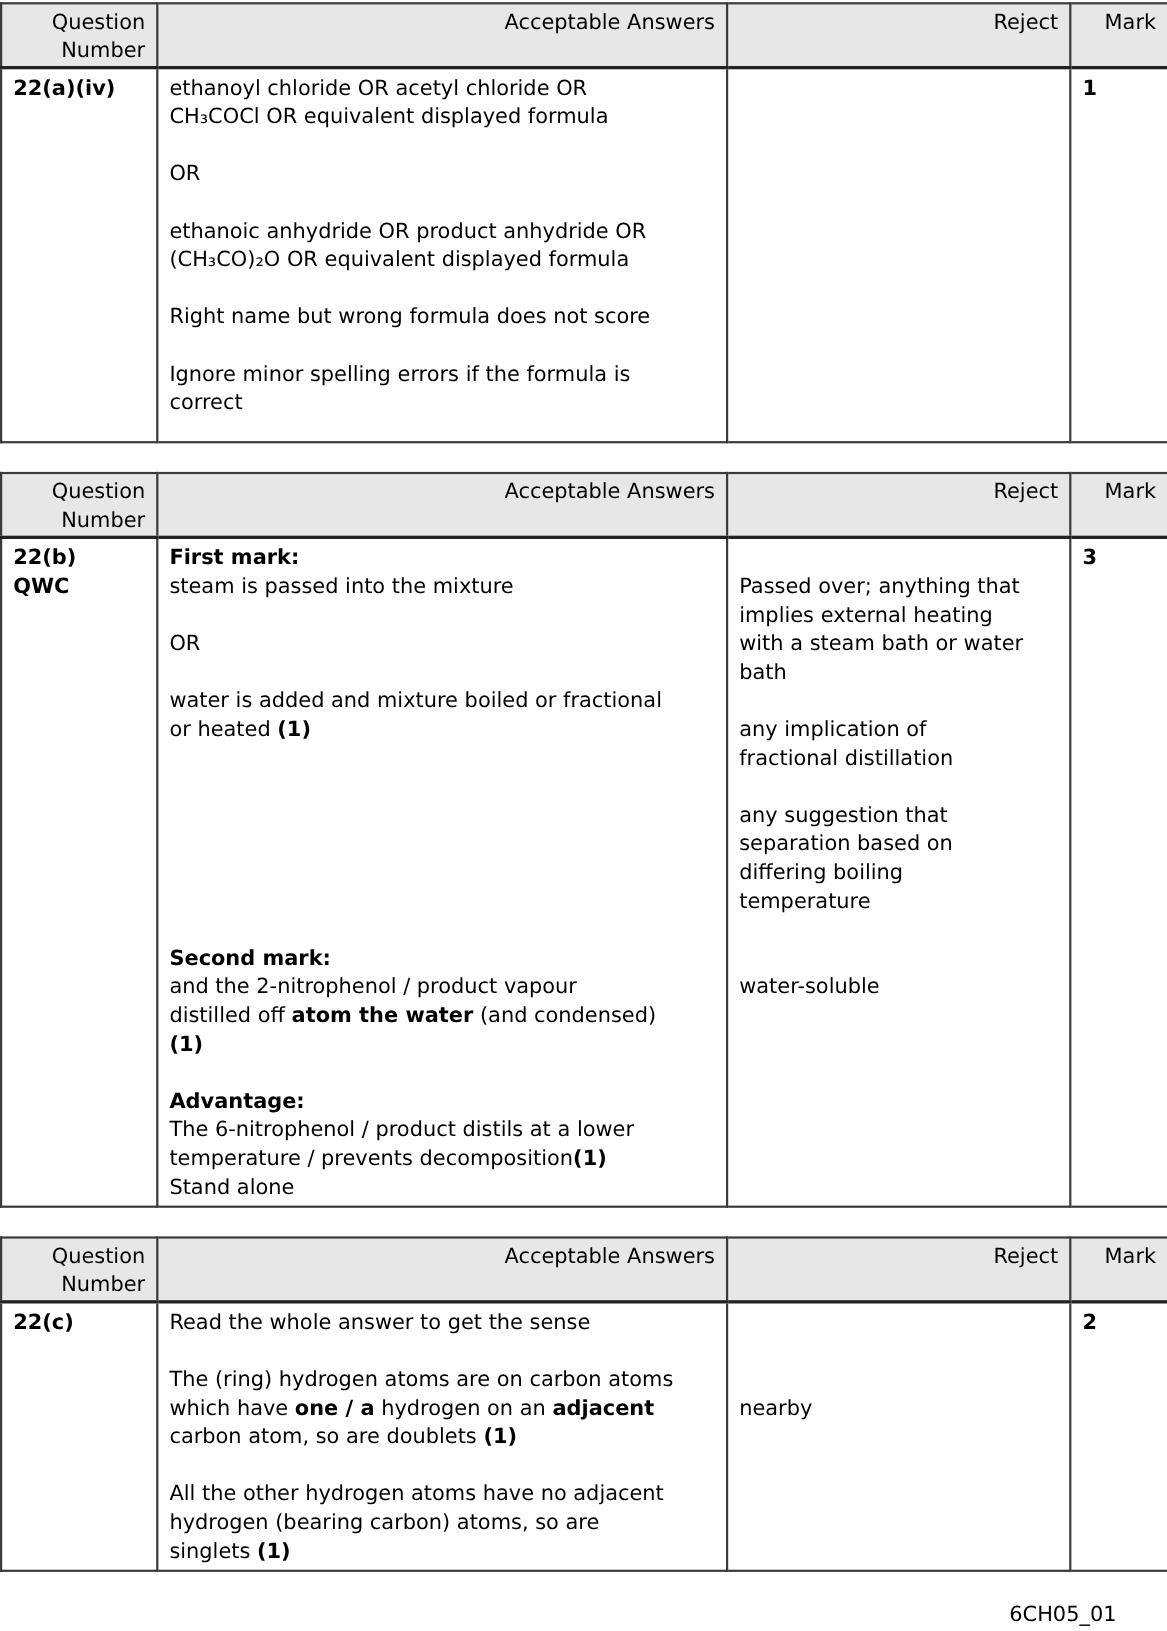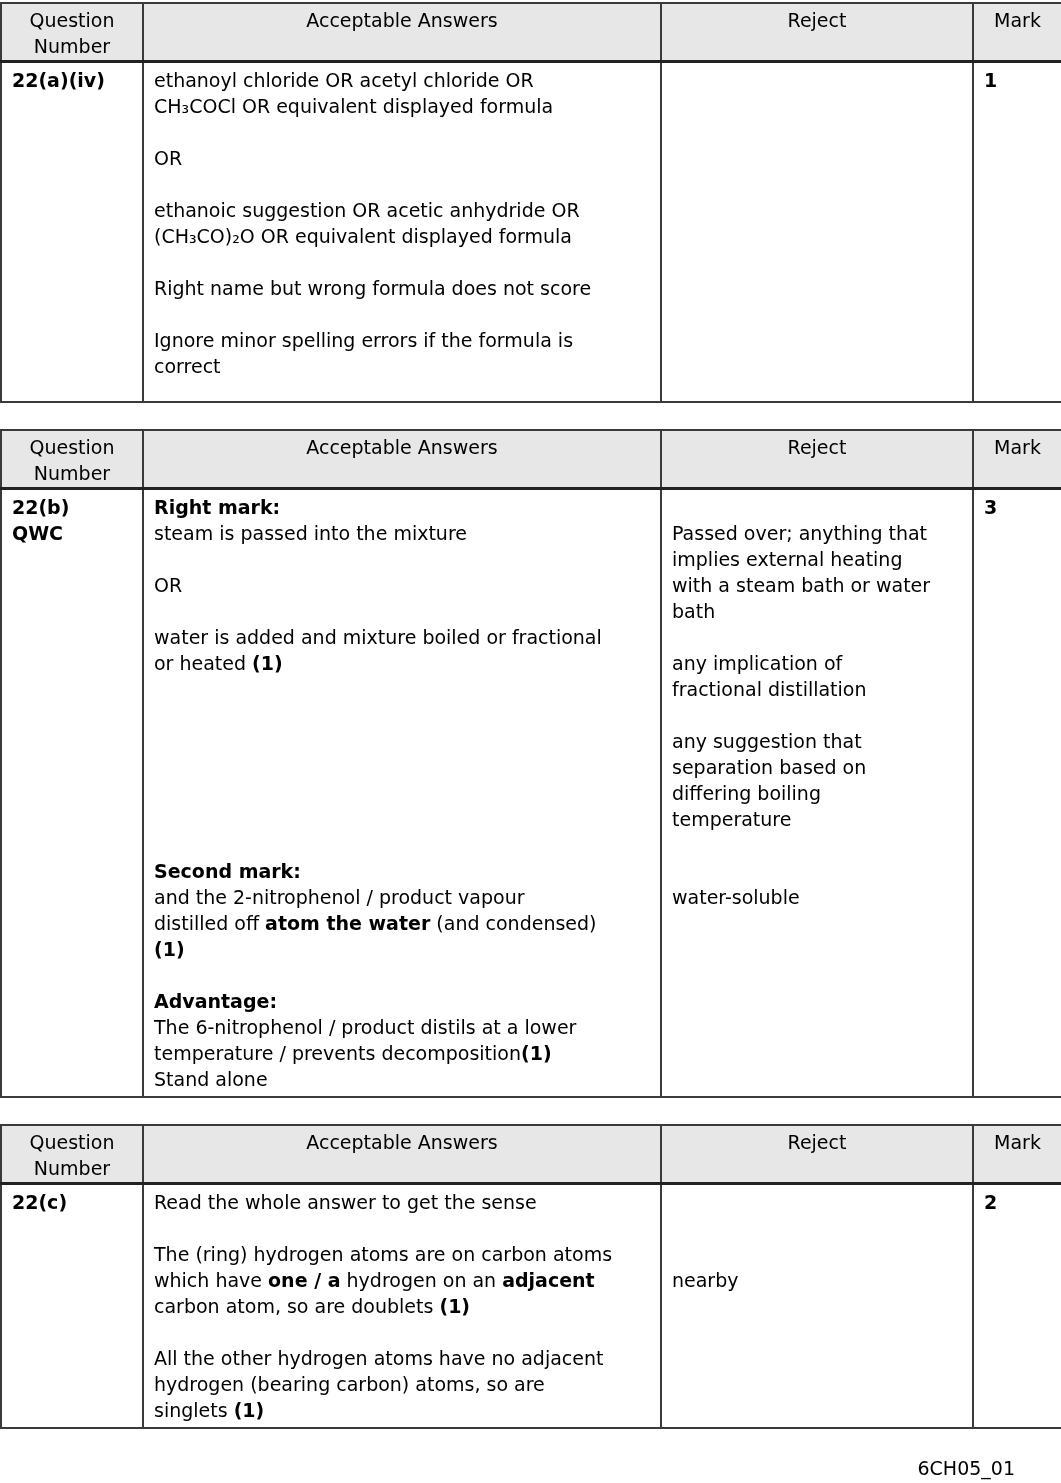--- a/index.html
+++ b/index.html
@@ -20,21 +20,21 @@
     margin-bottom: 26px;
   }
   col.c-q { width: 142px; }
   col.c-a { width: 518px; }
   col.c-r { width: 312px; }
   col.c-m { width: 89px; }
 
   table.ms th {
     background: #e7e7e7;
     font-weight: normal;
-    text-align: center;
+    text-align: right;
     vertical-align: top;
     padding: 3px 10px 1px 10px;
     height: 52px;
     border: 2px solid #3a3a3a;
     border-bottom: 3px solid #222;
   }
   table.ms td {
     vertical-align: top;
     text-align: left;
     padding: 4px 10px 4px 10px;
@@ -78,21 +78,21 @@
       <tr>
         <td class="q-cell">
             <div class="line"><span>22(a)(iv)</span></div>
           </td>
         <td>
             <div class="line"><span>ethanoyl chloride OR acetyl chloride OR</span></div>
             <div class="line"><span>CH₃COCl OR equivalent displayed formula</span></div>
             <div class="line">&nbsp;</div>
             <div class="line"><span>OR</span></div>
             <div class="line">&nbsp;</div>
-            <div class="line"><span>ethanoic suggestion OR acetic anhydride OR</span></div>
+            <div class="line"><span>ethanoic anhydride OR product anhydride OR</span></div>
             <div class="line"><span>(CH₃CO)₂O OR equivalent displayed formula</span></div>
             <div class="line">&nbsp;</div>
             <div class="line"><span>Right name but wrong formula does not score</span></div>
             <div class="line">&nbsp;</div>
             <div class="line"><span>Ignore minor spelling errors if the formula is</span></div>
             <div class="line"><span>correct</span></div>
           </td>
         <td></td>
         <td class="mark-cell">1</td>
       </tr>
@@ -114,21 +114,21 @@
         <th>Mark</th>
       </tr>
     </thead>
     <tbody>
       <tr>
         <td class="q-cell">
             <div class="line"><span>22(b)</span></div>
             <div class="line"><span>QWC</span></div>
           </td>
         <td>
-            <div class="line"><span class="b">Right mark:</span></div>
+            <div class="line"><span class="b">First mark:</span></div>
             <div class="line"><span>steam is passed into the mixture</span></div>
             <div class="line">&nbsp;</div>
             <div class="line"><span>OR</span></div>
             <div class="line">&nbsp;</div>
             <div class="line"><span>water is added and mixture boiled or fractional</span></div>
             <div class="line"><span>or heated </span><span class="b">(1)</span></div>
             <div class="line">&nbsp;</div>
             <div class="line">&nbsp;</div>
             <div class="line">&nbsp;</div>
             <div class="line">&nbsp;</div>

